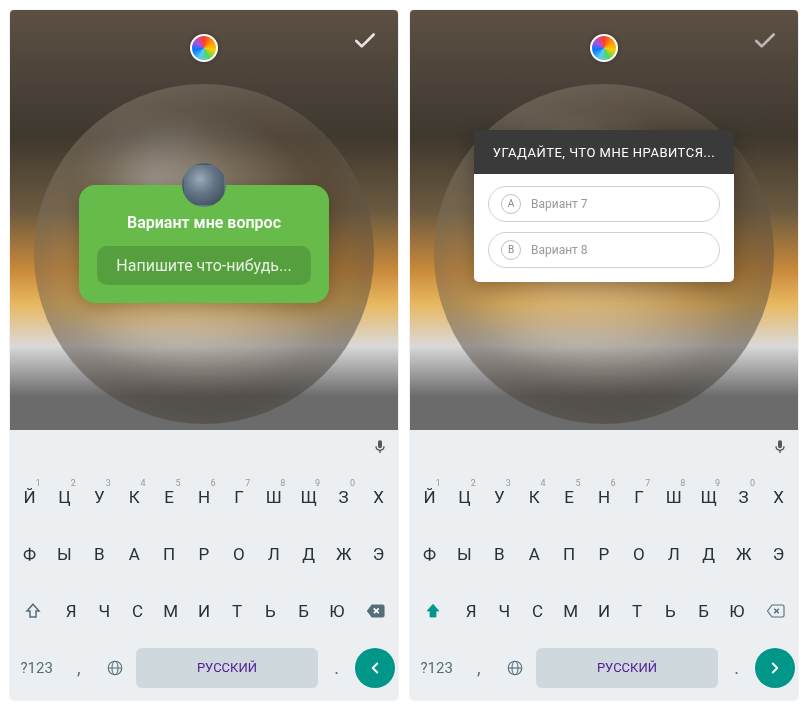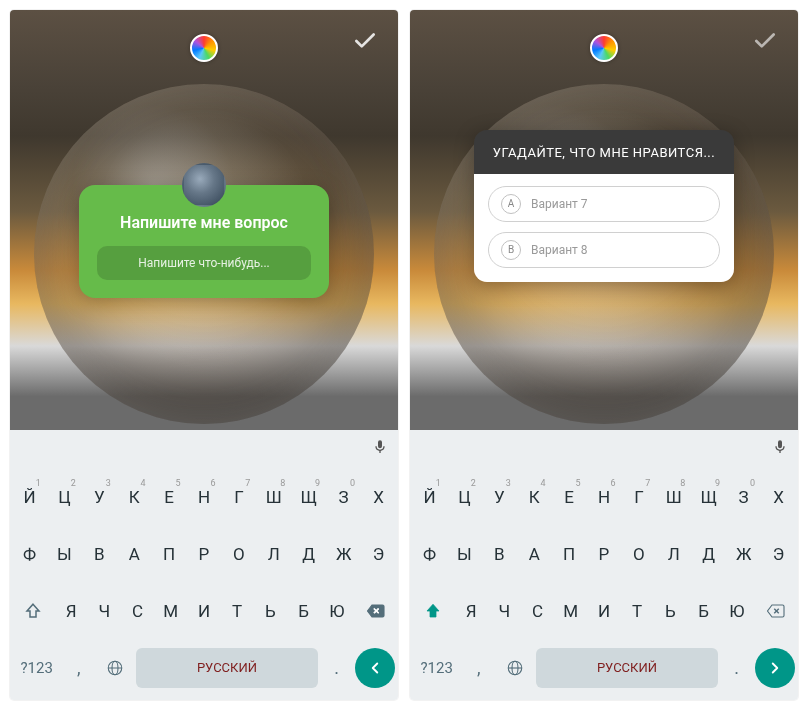--- a/index.html
+++ b/index.html
@@ -94,31 +94,31 @@
   }
   .question-title {
     font-size: 16px;
     font-weight: 600;
     margin-bottom: 14px;
   }
   .question-input {
     background: rgba(0,0,0,0.15);
     border-radius: 10px;
     padding: 10px 4px;
-    font-size: 12px;
+    font-size: 16px;
     color: rgba(255,255,255,0.85);
   }
   
   .quiz-sticker {
     position: absolute;
     left: 50%;
     top: 120px;
     transform: translateX(-50%);
     width: 260px;
-    border-radius: 13px;
+    border-radius: 5px;
     overflow: hidden;
     box-shadow: 0 4px 20px rgba(0,0,0,0.3);
   }
   .quiz-head {
     background: #3a3a3a;
     color: #fff;
     text-align: center;
     padding: 14px 18px 12px;
     font-size: 13px;
     letter-spacing: 0.5px;
@@ -203,21 +203,21 @@
     flex: 1.3;
     color: #546e7a;
   }
   .kb-row-bottom .key { height: 40px; }
   .shift-on { color: #009688; }
   .space-key {
     flex: 5;
     background: #cfd8dc;
     border-radius: 6px;
     font-size: 13px;
-    color: #7f1d1d;
+    color: #4c1d95;
     height: 34px;
   }
   .enter-key {
     flex: 1.3;
     width: 40px;
     height: 40px;
     background: #009688;
     border-radius: 50%;
     color: #fff;
     display: flex;
@@ -249,21 +249,21 @@
     <div class="topbar">
       <div class="color-toggle"></div>
     </div>
     <div class="confirm-check">
       <svg width="26" height="26" viewBox="0 0 24 24" fill="none" stroke="currentColor" stroke-width="2.5" stroke-linecap="round" stroke-linejoin="round">
           <polyline points="4 12 9 17 20 6"></polyline>
         </svg>
     </div>
     <div class="question-sticker">
       <div class="question-avatar"></div>
-      <div class="question-title">Напишите мне вопрос</div>
+      <div class="question-title">Вариант мне вопрос</div>
       <div class="question-input">Напишите что-нибудь...</div>
     </div>
   </div>
 
   <div class="keyboard">
     <div class="kb-suggest">
       <span class="mic-icon">
         <svg width="16" height="16" viewBox="0 0 24 24" fill="currentColor">
             <path d="M12 14a3 3 0 0 0 3-3V5a3 3 0 0 0-6 0v6a3 3 0 0 0 3 3zm5-3a5 5 0 0 1-10 0H5a7 7 0 0 0 6 6.92V21h2v-3.08A7 7 0 0 0 19 11h-2z"></path>
           </svg>

